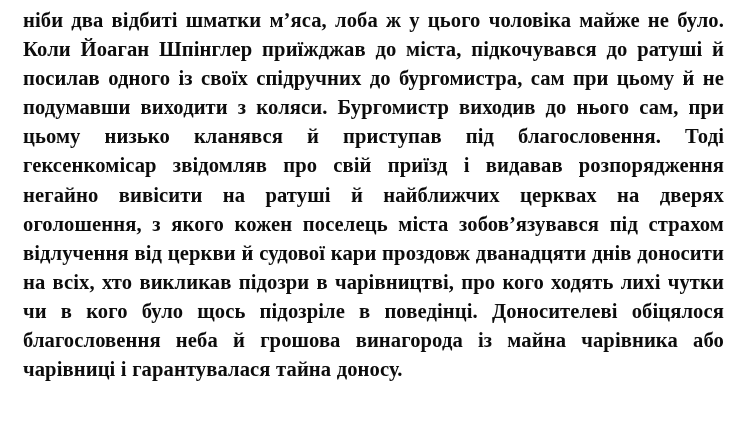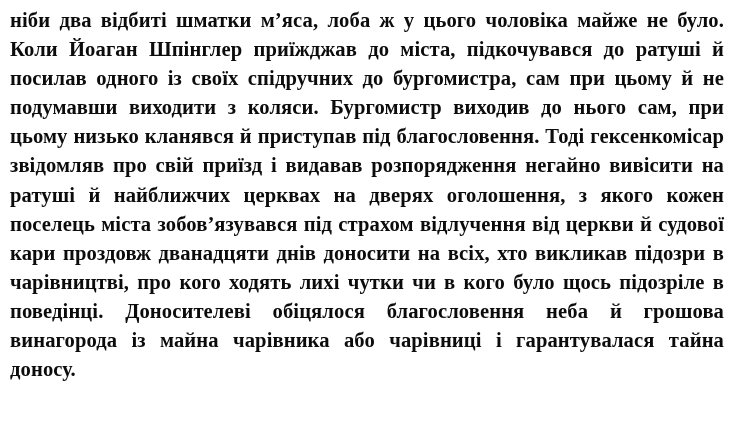--- a/index.html
+++ b/index.html
@@ -10,21 +10,21 @@
   body {
     width: 738px;
     height: 440px;
     overflow: hidden;
     font-family: "Liberation Serif", "DejaVu Serif", serif;
   }
   .page {
     width: 738px;
     height: 440px;
     box-sizing: border-box;
-    padding: 6px 14px 0 10px;
+    padding: 6px 14px 0 23px;
     background: #ffffff;
     position: relative;
   }
   .body-text {
     font-family: "Liberation Serif", "DejaVu Serif", serif;
     font-weight: bold;
     font-size: 20.6px;
     line-height: 29.1px;
     color: #0c0c0c;
     text-align: justify;

